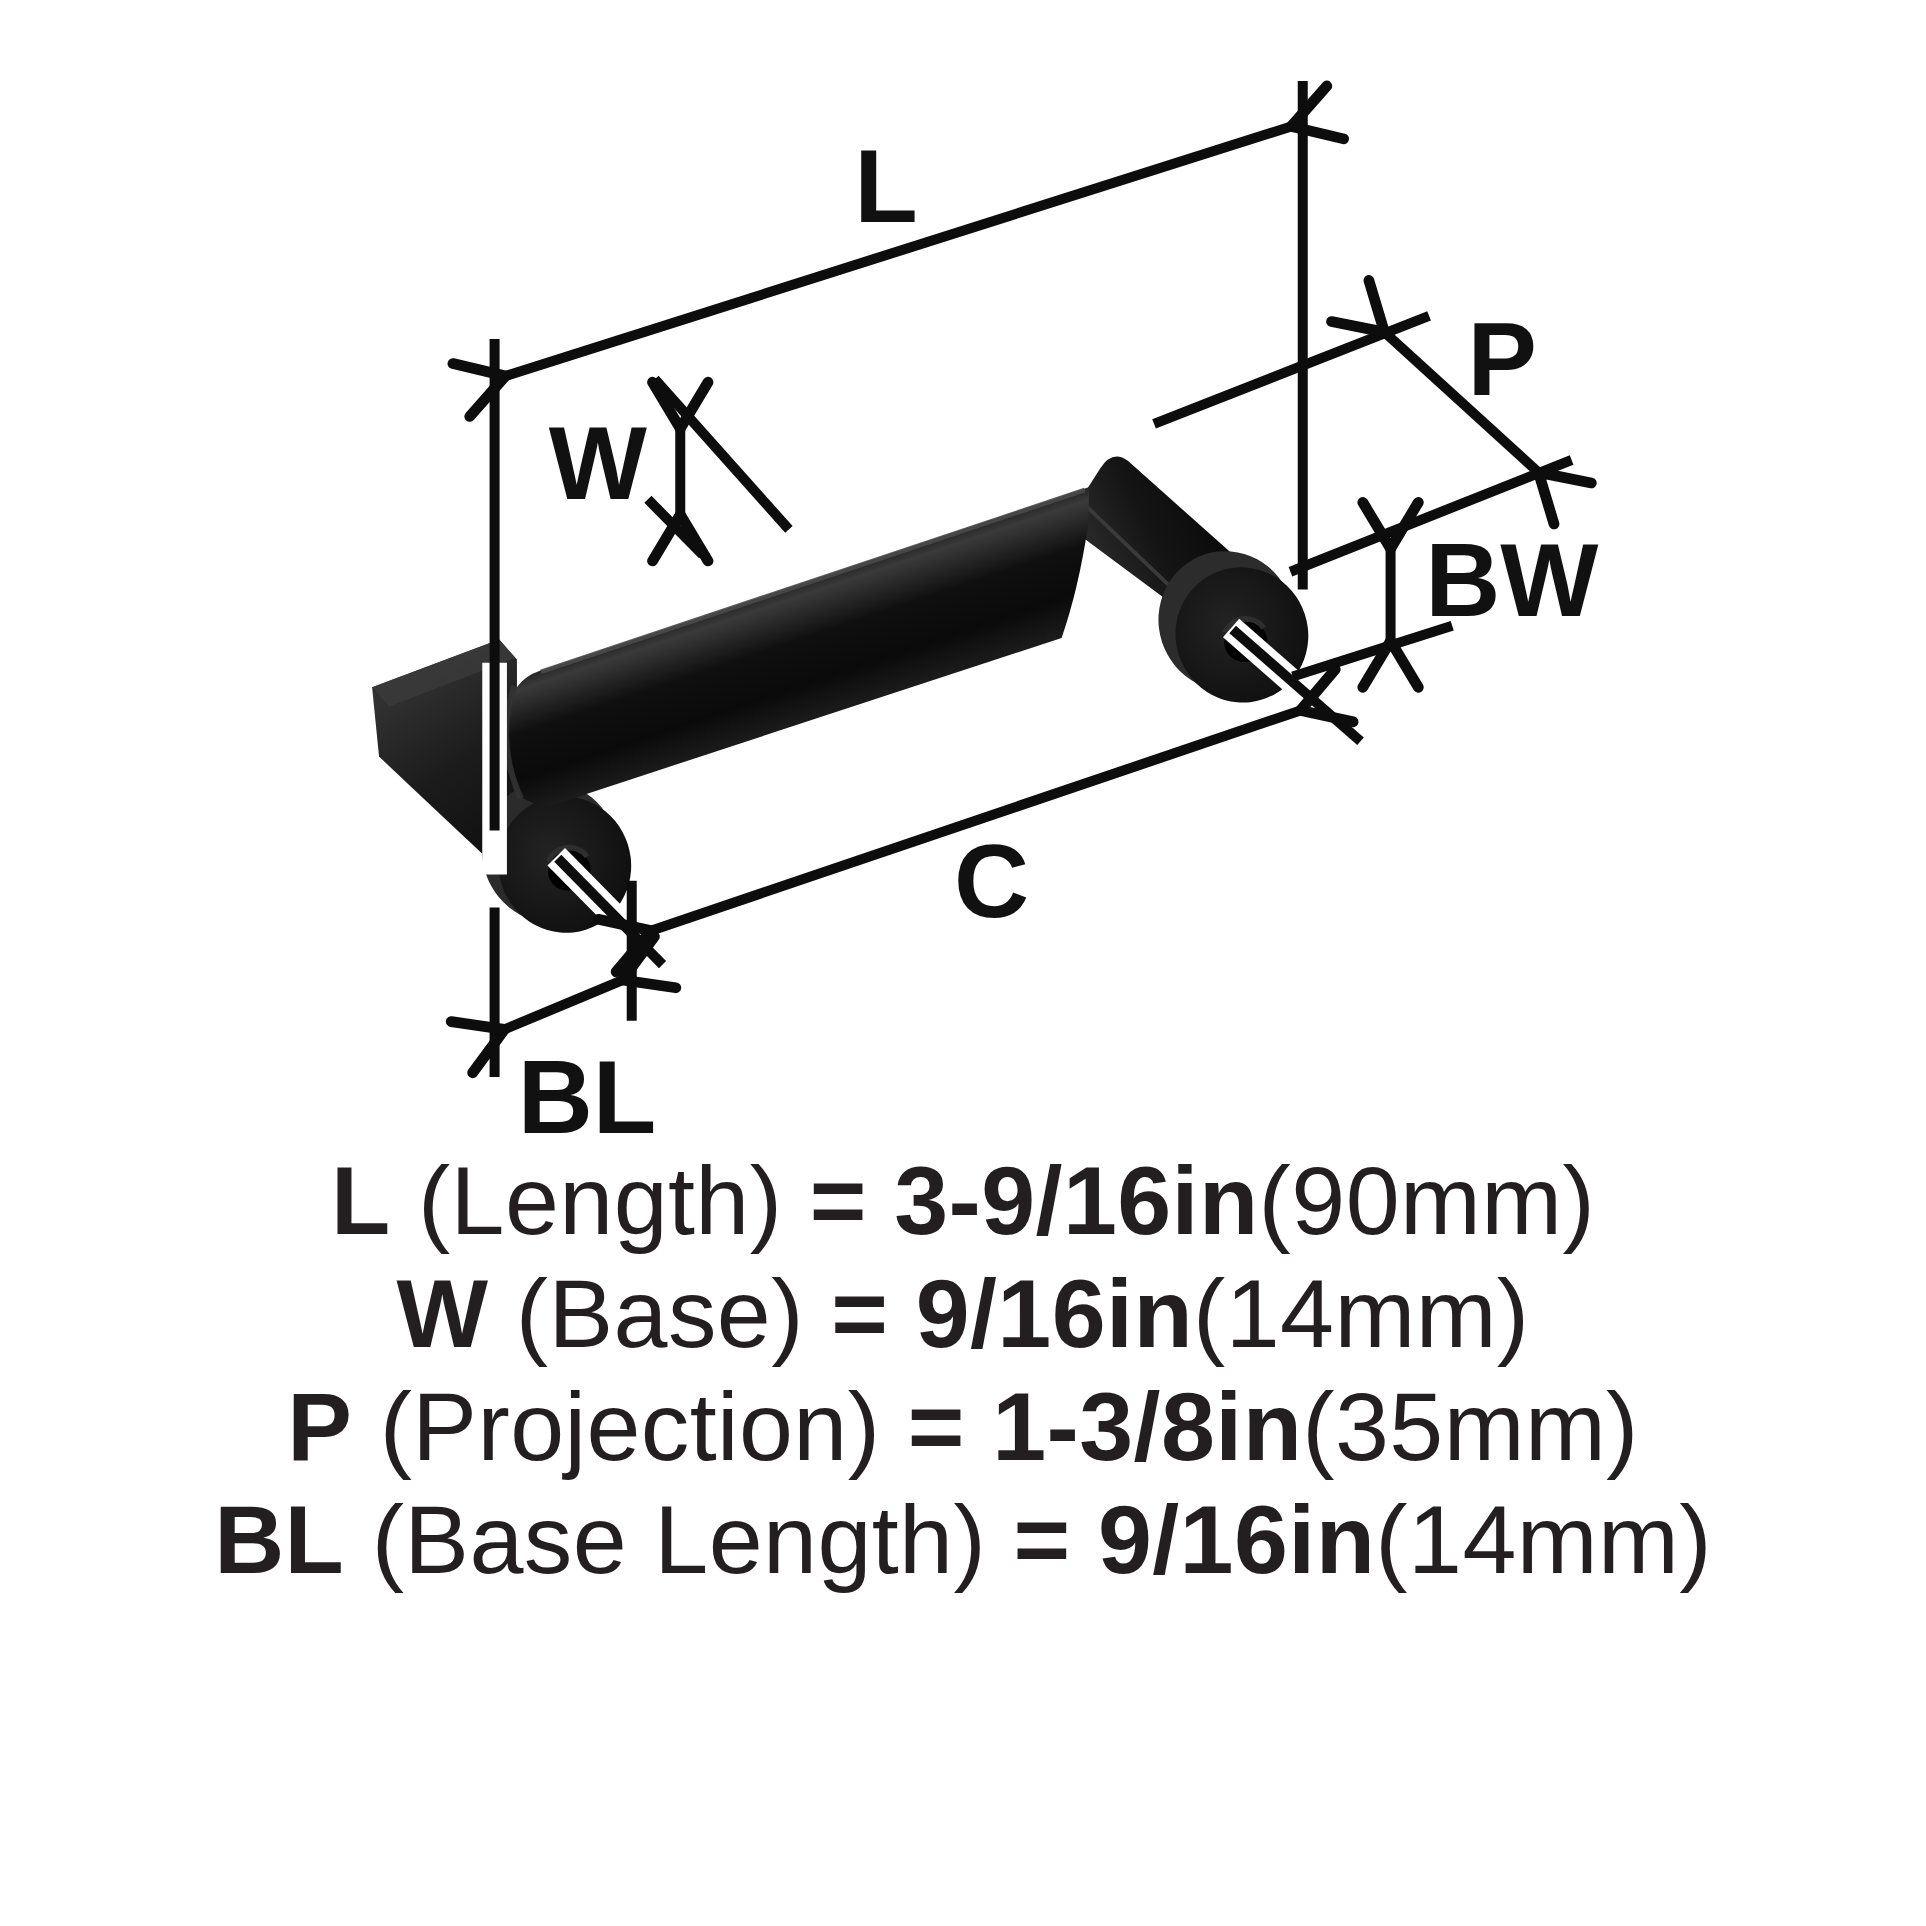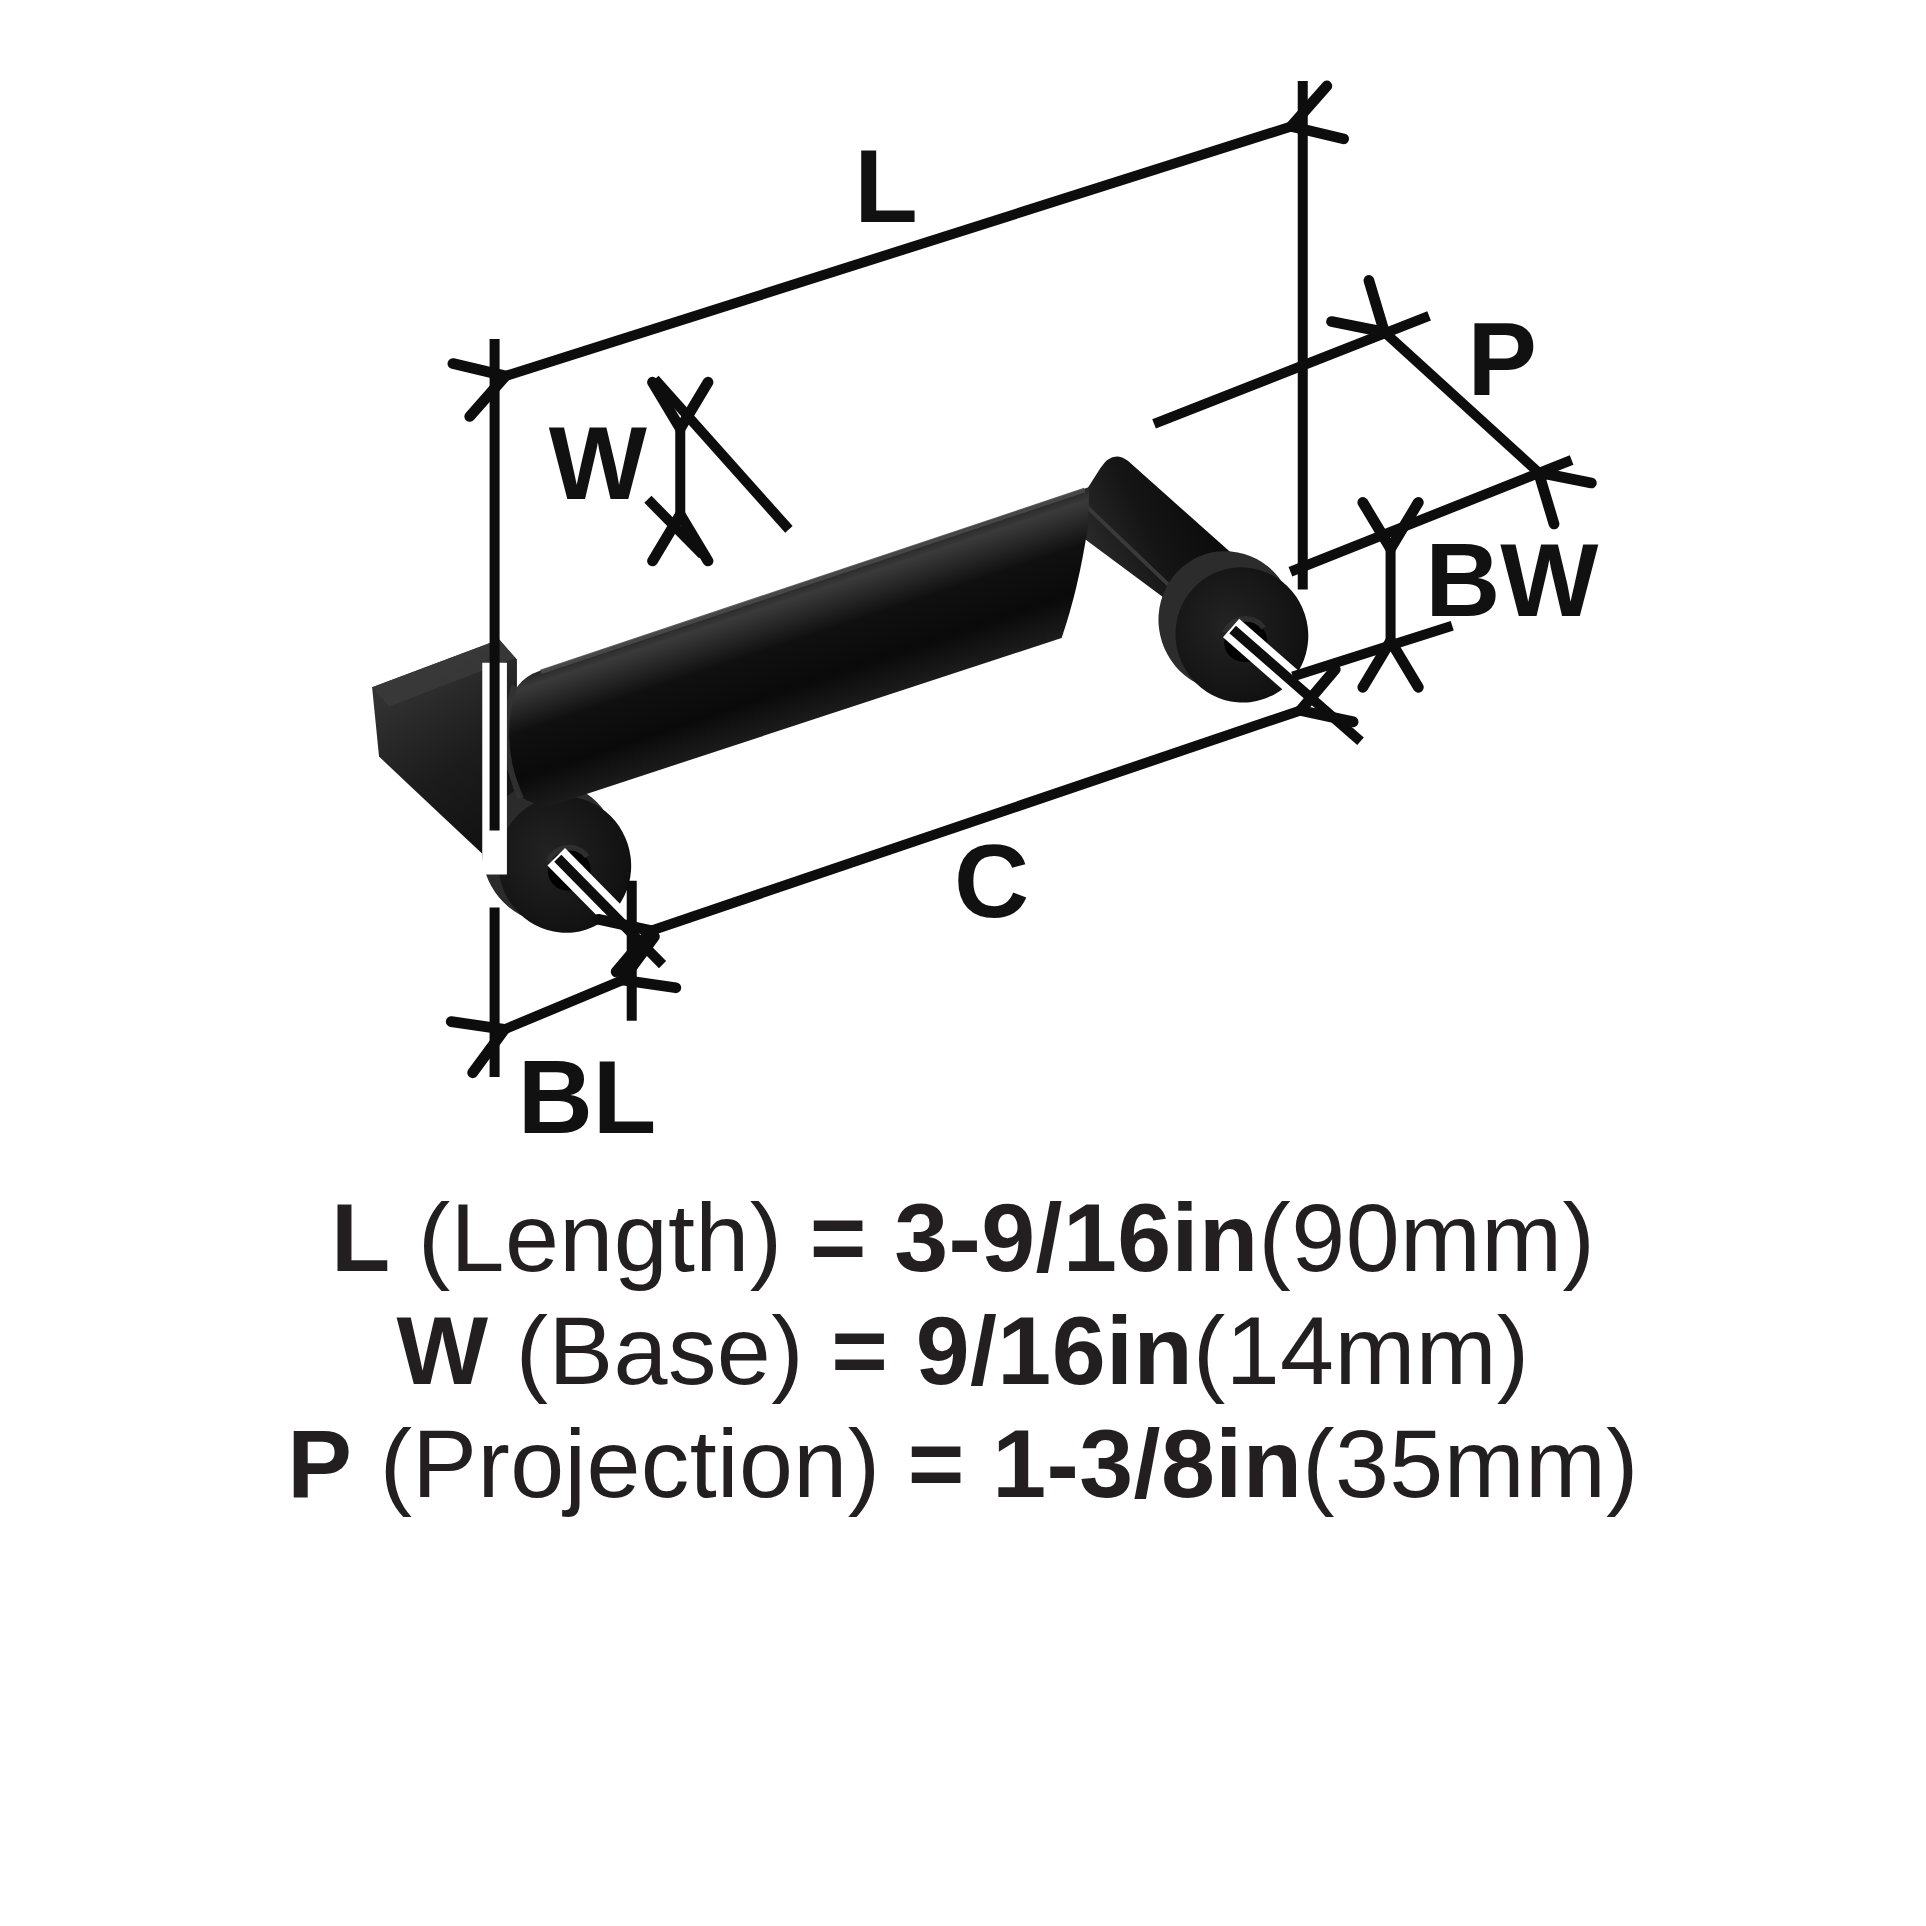--- a/index.html
+++ b/index.html
@@ -12,21 +12,21 @@
   }
   .diagram-wrap{position:absolute;left:0;top:0;width:1926px;height:1202px;}
   .dim-label{
     font-family:"Liberation Sans","DejaVu Sans",sans-serif;
     font-weight:700;
     font-size:135px;
     fill:#111111;
   }
   .spec-block{
     position:absolute;
-    left:0;top:1181px;width:1926px;
+    left:0;top:1144px;width:1926px;
     text-align:center;
     color:#231f20;
     font-size:97px;
     line-height:113px;
     letter-spacing:0.4px;
     white-space:nowrap;
   }
   .spec-line{height:113px;}
   .b{font-weight:700;}
   .r{font-weight:400;}
@@ -150,16 +150,20 @@
       <span class="b">=</span>
       <span class="b">3-9/16in</span><span class="r">(90mm)</span></div>
     <div class="spec-line"><span class="b">W</span>
       <span class="r">(Base)</span>
       <span class="b">=</span>
       <span class="b">9/16in</span><span class="r">(14mm)</span></div>
     <div class="spec-line"><span class="b">P</span>
       <span class="r">(Projection)</span>
       <span class="b">=</span>
       <span class="b">1-3/8in</span><span class="r">(35mm)</span></div>
+    <div class="spec-line"><span class="b">BL</span>
+      <span class="r">(Base Length)</span>
+      <span class="b">=</span>
+      <span class="b">9/16in</span><span class="r">(14mm)</span></div>
   </div>
 
 </div>
 
 
 </body></html>

